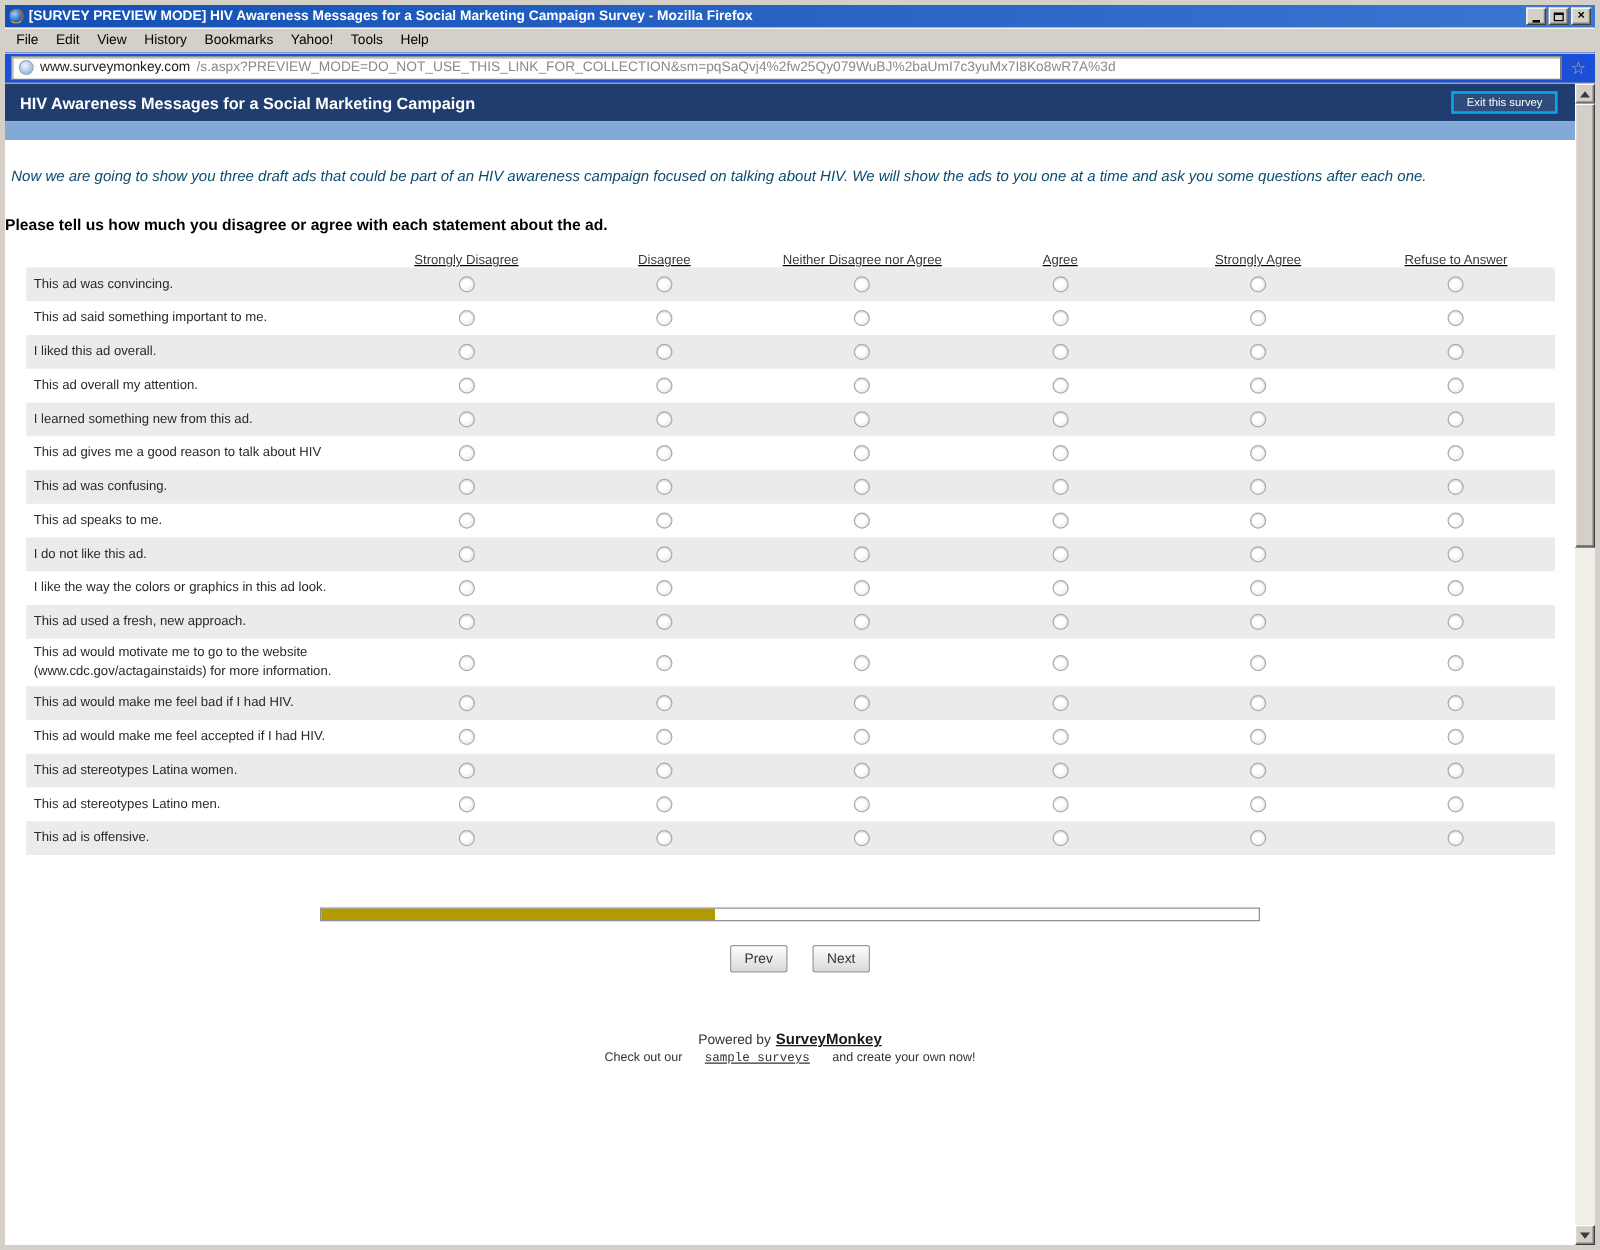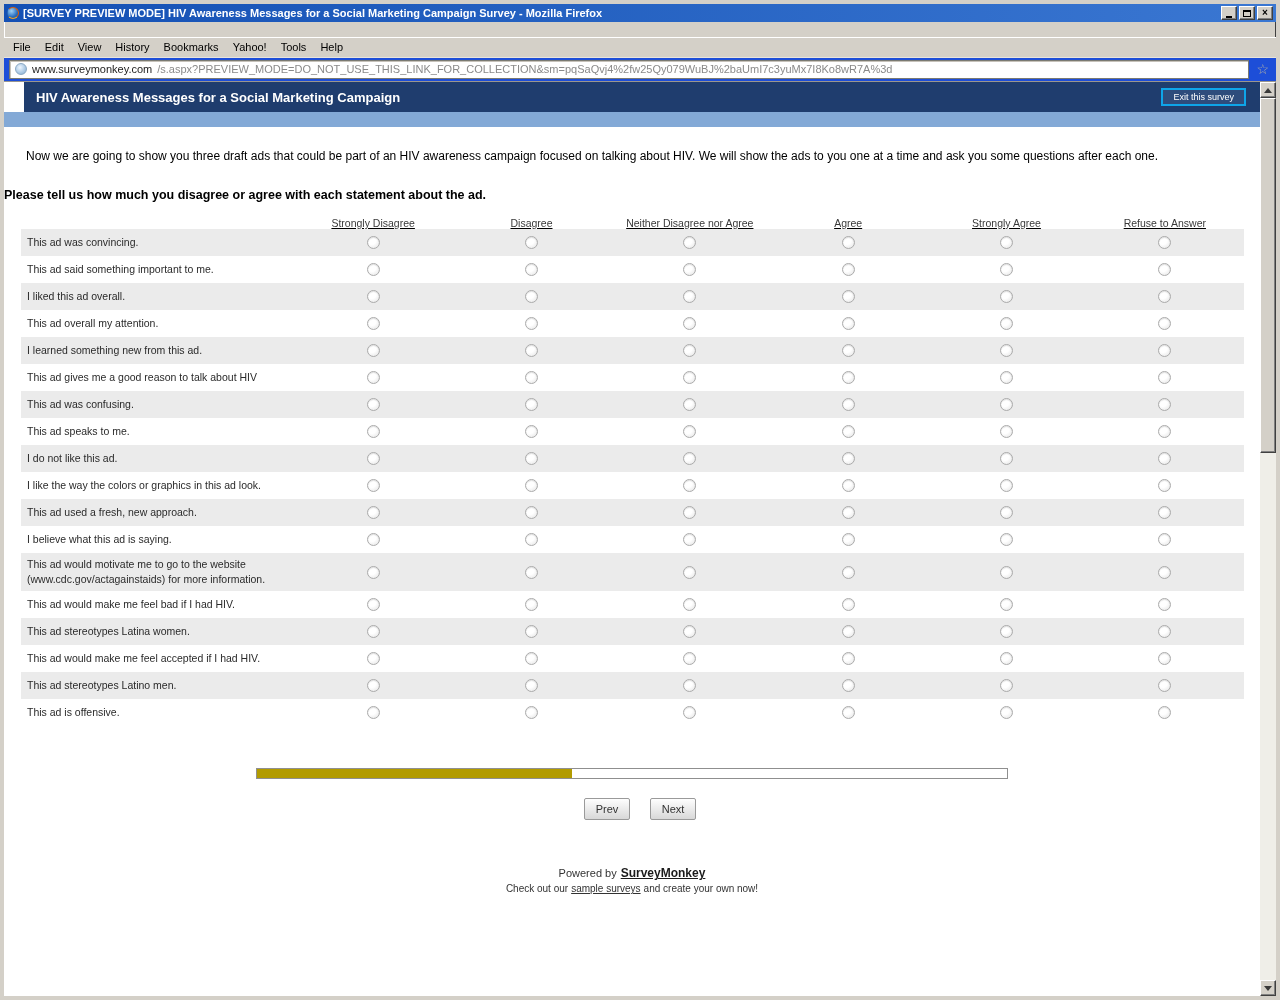--- a/index.html
+++ b/index.html
@@ -20,21 +20,21 @@
   .tb-btns { display:flex; gap:2px; flex:0 0 auto; }
   .tb-btn { width:16px; height:14px; background:#D4D0C8; border:1px solid;
             border-color:#FFFFFF #404040 #404040 #FFFFFF; box-shadow: inset -1px -1px 0 #808080;
             display:flex; align-items:center; justify-content:center; cursor:default; }
   .glyph-min { width:6px; height:2px; background:#000; margin-top:7px; }
   .glyph-max { width:8px; height:7px; border:1px solid #000; border-top-width:2px; }
   .glyph-close { font-size:10px; font-weight:bold; line-height:1; color:#000; }
 
   
   .menubar { flex:0 0 20px; background:#D4D0C8; display:flex; align-items:center; padding:0 2px;
-             box-shadow: inset 0 1px 0 #ffffff; margin-top: 15px; }
+             box-shadow: inset 0 1px 0 #ffffff; }
   .menu-item { font-size:11px; color:#000; padding:2px 7px; }
 
   
   .addressbar { flex:0 0 25px; background:#1d4ed8; display:flex; align-items:center;
                 padding:0 5px; gap:5px; border-bottom:1px solid #9a968e;
                 box-shadow: inset 0 1px 0 #e8e4dc; }
   .url-field { flex:1; height:19px; background:#fff; border:1px solid #7a7a72;
                box-shadow: inset 1px 1px 0 #c6c2ba; display:flex; align-items:center;
                padding:0 5px; gap:5px; font-size:11px; white-space:nowrap; overflow:hidden; }
   .site-icon { width:12px; height:12px; border-radius:50%; flex:0 0 auto;
@@ -61,21 +61,21 @@
                   box-shadow: inset -1px -1px 0 #808080; }
 
   
   .survey-header { height:30px; background:#1F3D6E; display:flex; align-items:center;
                    justify-content:space-between; padding:0 14px 0 12px; }
   .survey-title { color:#fff; font-size:13px; font-weight:bold; }
   .exit-btn { background:#2E4C7C; border:2px solid #0ea5e9; color:#fff; font-size:9px;
               padding:2px 10px; font-family:inherit; cursor:default; }
   .subheader { height:15px; background:#83A9D6; }
 
-  .intro { margin:22px 22px 0; font-size:12px; color:#000000; }
+  .intro { margin:22px 5px 0; font-size:12px; color:#0c4a6e;font-style:italic; }
   .question { margin:25px 0 0; font-size:12.5px; font-weight:bold; color:#000; }
 
   .matrix { margin:7px 16px 0 17px; }
   .mrow { display:grid; grid-template-columns:273px repeat(6,1fr); align-items:center; min-height:27px; }
   .mhead { min-height:20px; align-items:end; padding-bottom:0;text-decoration:underline; }
   .col-h { text-align:center; font-size:10.5px; color:#3a3a3a; }
   .rows .mrow:nth-child(odd) { background:#EBEBEB; }
   .row-label { font-size:10.5px; color:#2a2a2a; padding:4px 10px 4px 6px; line-height:1.45; }
   .radio-cell { display:flex; justify-content:center; }
   .radio { width:13px; height:13px; border-radius:50%; border:1px solid #ABABAB;
@@ -87,21 +87,21 @@
   .progress-fill { height:100%; background:#B29B00; }
 
   .navs { margin-top:19px; display:flex; justify-content:center; gap:20px;padding-left:16px; }
   .nav-btn { width:46px; height:22px; font-size:11px; color:#333; font-family:inherit;
              background:linear-gradient(#fefefe,#d8d8d8); border:1px solid #9a9a9a; border-radius:2px; }
 
   .footer { margin-top:46px; text-align:center; }
   .f1 { font-size:11px; color:#333; }
   .brand { font-weight:bold; font-size:12px; color:#1a1a1a; text-decoration:underline; margin-left:4px; }
   .f2 { font-size:10px; color:#333; margin-top:3px; }
-  .flink { text-decoration:underline; margin:0 3px; }
+  .flink { text-decoration:underline; margin:0 18px;font-family:Liberation Mono, monospace; }
 </style>
 </head>
 <body>
 
 <div class="window">
 
   <div class="titlebar">
     <span class="ff-icon"></span>
     <span class="titlebar-text">[SURVEY PREVIEW MODE] HIV Awareness Messages for a Social Marketing Campaign Survey - Mozilla Firefox</span>
     <span class="tb-btns">
@@ -133,21 +133,21 @@
       <span class="site-icon"></span>
       <span class="url-domain">www.surveymonkey.com</span>
         <span class="url-path">/s.aspx?PREVIEW_MODE=DO_NOT_USE_THIS_LINK_FOR_COLLECTION&amp;sm=pqSaQvj4%2fw25Qy079WuBJ%2baUmI7c3yuMx7I8Ko8wR7A%3d</span>
     </div>
     <span class="star">☆</span>
   </div>
 
   <div class="viewport">
     <div class="page">
 
-      <div class="survey-header" style="background: rgb(31, 61, 110); margin-left: 20px;">
+      <div class="survey-header" style="background: rgb(31, 61, 110);">
         <span class="survey-title">HIV Awareness Messages for a Social Marketing Campaign</span>
         <button class="exit-btn">Exit this survey</button>
       </div>
       <div class="subheader" style="background: rgb(131, 169, 214);"></div>
 
       <div class="intro">Now we are going to show you three draft ads that could be part of an HIV awareness campaign focused on talking about HIV. We will show the ads to you one at a time and ask you some questions after each one.</div>
       <div class="question">Please tell us how much you disagree or agree with each statement about the ad.</div>
 
       <div class="matrix">
         <div class="mrow mhead">
@@ -385,41 +385,20 @@
                 <span class="radio"></span>
               </div>
               <div class="radio-cell">
                 <span class="radio"></span>
               </div>
               <div class="radio-cell">
                 <span class="radio"></span>
               </div>
             </div>
             <div class="mrow">
-              <div class="row-label">I believe what this ad is saying.</div>
-              <div class="radio-cell">
-                <span class="radio"></span>
-              </div>
-              <div class="radio-cell">
-                <span class="radio"></span>
-              </div>
-              <div class="radio-cell">
-                <span class="radio"></span>
-              </div>
-              <div class="radio-cell">
-                <span class="radio"></span>
-              </div>
-              <div class="radio-cell">
-                <span class="radio"></span>
-              </div>
-              <div class="radio-cell">
-                <span class="radio"></span>
-              </div>
-            </div>
-            <div class="mrow">
               <div class="row-label">This ad would motivate me to go to the website (www.cdc.gov/actagainstaids) for more information.</div>
               <div class="radio-cell">
                 <span class="radio"></span>
               </div>
               <div class="radio-cell">
                 <span class="radio"></span>
               </div>
               <div class="radio-cell">
                 <span class="radio"></span>
               </div>
@@ -448,42 +427,42 @@
                 <span class="radio"></span>
               </div>
               <div class="radio-cell">
                 <span class="radio"></span>
               </div>
               <div class="radio-cell">
                 <span class="radio"></span>
               </div>
             </div>
             <div class="mrow">
+              <div class="row-label">This ad would make me feel accepted if I had HIV.</div>
+              <div class="radio-cell">
+                <span class="radio"></span>
+              </div>
+              <div class="radio-cell">
+                <span class="radio"></span>
+              </div>
+              <div class="radio-cell">
+                <span class="radio"></span>
+              </div>
+              <div class="radio-cell">
+                <span class="radio"></span>
+              </div>
+              <div class="radio-cell">
+                <span class="radio"></span>
+              </div>
+              <div class="radio-cell">
+                <span class="radio"></span>
+              </div>
+            </div>
+            <div class="mrow">
               <div class="row-label">This ad stereotypes Latina women.</div>
-              <div class="radio-cell">
-                <span class="radio"></span>
-              </div>
-              <div class="radio-cell">
-                <span class="radio"></span>
-              </div>
-              <div class="radio-cell">
-                <span class="radio"></span>
-              </div>
-              <div class="radio-cell">
-                <span class="radio"></span>
-              </div>
-              <div class="radio-cell">
-                <span class="radio"></span>
-              </div>
-              <div class="radio-cell">
-                <span class="radio"></span>
-              </div>
-            </div>
-            <div class="mrow">
-              <div class="row-label">This ad would make me feel accepted if I had HIV.</div>
               <div class="radio-cell">
                 <span class="radio"></span>
               </div>
               <div class="radio-cell">
                 <span class="radio"></span>
               </div>
               <div class="radio-cell">
                 <span class="radio"></span>
               </div>
               <div class="radio-cell">

